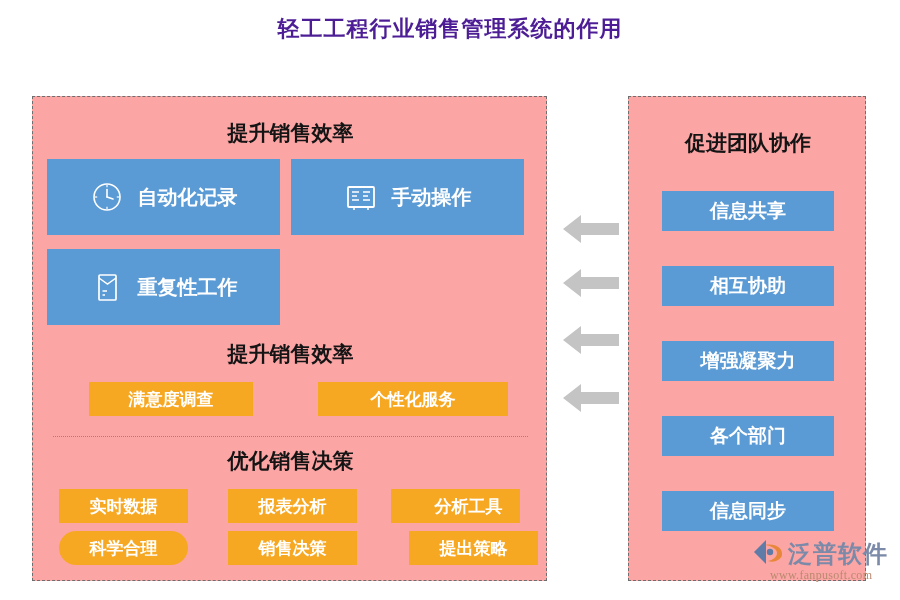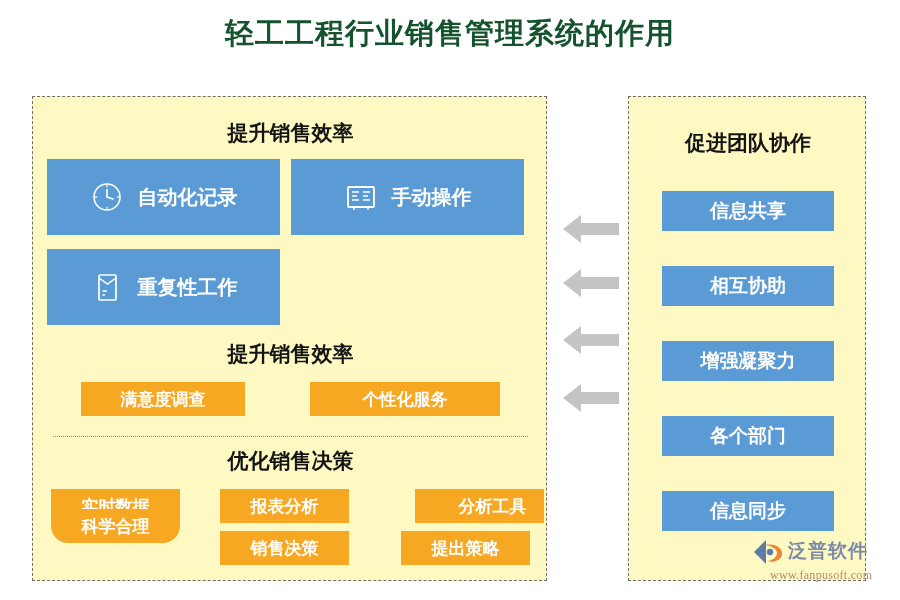--- a/index.html
+++ b/index.html
@@ -15,31 +15,31 @@
     position: relative;
   }
 
   
   #page-title {
     position: absolute;
     left: 0;
     top: 14px;
     width: 900px;
     text-align: center;
-    font-size: 29px;
-    font-weight: 700;
-    color: #14532d;
+    font-size: 22px;
+    font-weight: 700;
+    color: #4c1d95;
     letter-spacing: 1px;
     font-family: "Liberation Serif", "DejaVu Serif", serif;
   }
 
   
   .panel {
     position: absolute;
-    background: #fef9c3;
+    background: #fca5a5;
     border: 1.5px dashed #6e6e6e;
     box-sizing: border-box;
   }
   #left-panel {
     left: 32px;
     top: 96px;
     width: 515px;
     height: 485px;
   }
   #right-panel {
@@ -83,20 +83,21 @@
     margin-right: 14px;
     flex: 0 0 auto;
     display: block;
   }
   .feature-card .lbl { display: inline-block; }
 
   
   .pill {
     font-size: 17px;
     height: 34px;
+    margin-left: 8px;
   }
   .pill-wide { width: 164px; }
   .pill-narrow { width: 129px; }
 
   
   .right-pill {
     width: 172px;
     height: 40px;
     font-size: 19px;
     left: 33px;
@@ -124,21 +125,21 @@
     position: absolute;
     left: 752px;
     top: 536px;
     width: 140px;
     height: 52px;
   }
   #logo-text {
     position: absolute;
     left: 36px;
     top: 2px;
-    font-size: 19px;
+    font-size: 24px;
     font-weight: 700;
     color: #7b8aa8;
     font-family: "Liberation Serif", "DejaVu Serif", serif;
     letter-spacing: 1px;
   }
   #logo-url {
     position: absolute;
     left: 18px;
     top: 32px;
     font-size: 12px;
@@ -220,25 +221,25 @@
   <div id="left-divider"></div>
 
   <div class="group-title" style="position:absolute; left:0; top:350px; width:515px;">优化销售决策</div>
 
   <div class="card orange pill pill-narrow" style="left:18px; top:392px;">
     <span>实时数据</span>
   </div>
   <div class="card orange pill pill-narrow" style="left:187px; top:392px;">
     <span>报表分析</span>
   </div>
-  <div class="card orange pill pill-narrow" style="left:382px; top:392px;padding-left:26px;">
+  <div class="card orange pill pill-narrow" style="left:350px; top:392px;padding-left:26px;">
     <span>分析工具</span>
   </div>
 
-  <div class="card orange pill pill-narrow" style="left:18px; top:412px;border-radius:17px;">
+  <div class="card orange pill pill-narrow" style="left:18px; top:434px;border-radius:17px;">
     <span>科学合理</span>
   </div>
   <div class="card orange pill pill-narrow" style="left:368px; top:434px;">
     <span>提出策略</span>
   </div>
   <div class="card orange pill pill-narrow" style="left:187px; top:434px;">
     <span>销售决策</span>
   </div>
 </div>
 

